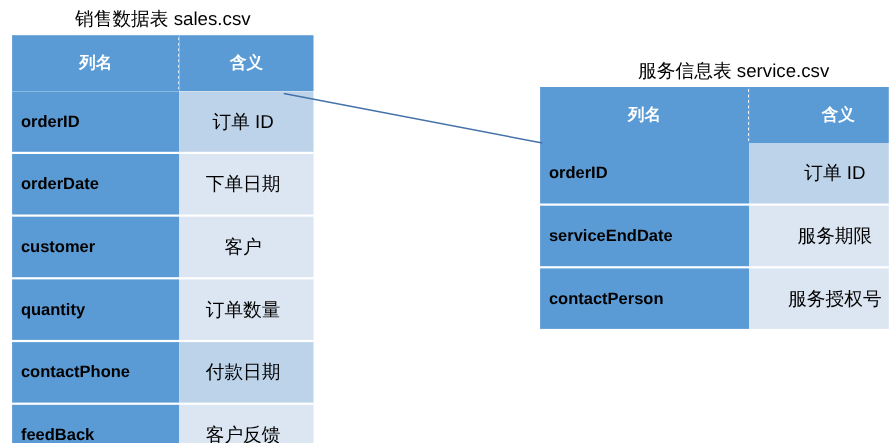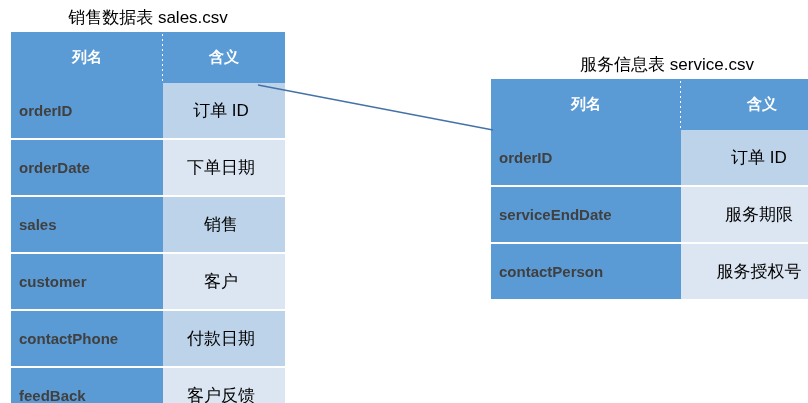--- a/index.html
+++ b/index.html
@@ -85,21 +85,21 @@
     bottom: 2px;
     width: 1px;
     background-image: linear-gradient(to bottom, #ffffff 50%, rgba(255,255,255,0) 0%);
     background-size: 1px 5px;
     background-repeat: repeat-y;
   }
 
   
   table.schema td.col-name {
     background: #5b9bd5;
-    color: #404040;
+    color: #000000;
     font-size: 15px;
     font-weight: bold;
     text-align: left;
     padding-left: 8px;
     border-bottom: 2px solid #ffffff;
   }
   table.schema tbody tr:last-child td.col-name {
     border-bottom: none;
   }
 
@@ -147,27 +147,27 @@
       </thead>
       <tbody>
         <tr class="odd">
           <td class="col-name">orderID</td>
           <td class="col-meaning">订单 ID</td>
         </tr>
         <tr class="even">
           <td class="col-name">orderDate</td>
           <td class="col-meaning">下单日期</td>
         </tr>
-        <tr class="odd">
-          <td class="col-name">sales</td>
-          <td class="col-meaning">销售</td>
-        </tr>
         <tr class="even">
           <td class="col-name">customer</td>
           <td class="col-meaning">客户</td>
+        </tr>
+        <tr class="even">
+          <td class="col-name">quantity</td>
+          <td class="col-meaning">订单数量</td>
         </tr>
         <tr class="odd">
           <td class="col-name">contactPhone</td>
           <td class="col-meaning">付款日期</td>
         </tr>
         <tr class="even">
           <td class="col-name">feedBack</td>
           <td class="col-meaning">客户反馈</td>
         </tr>
       </tbody>

